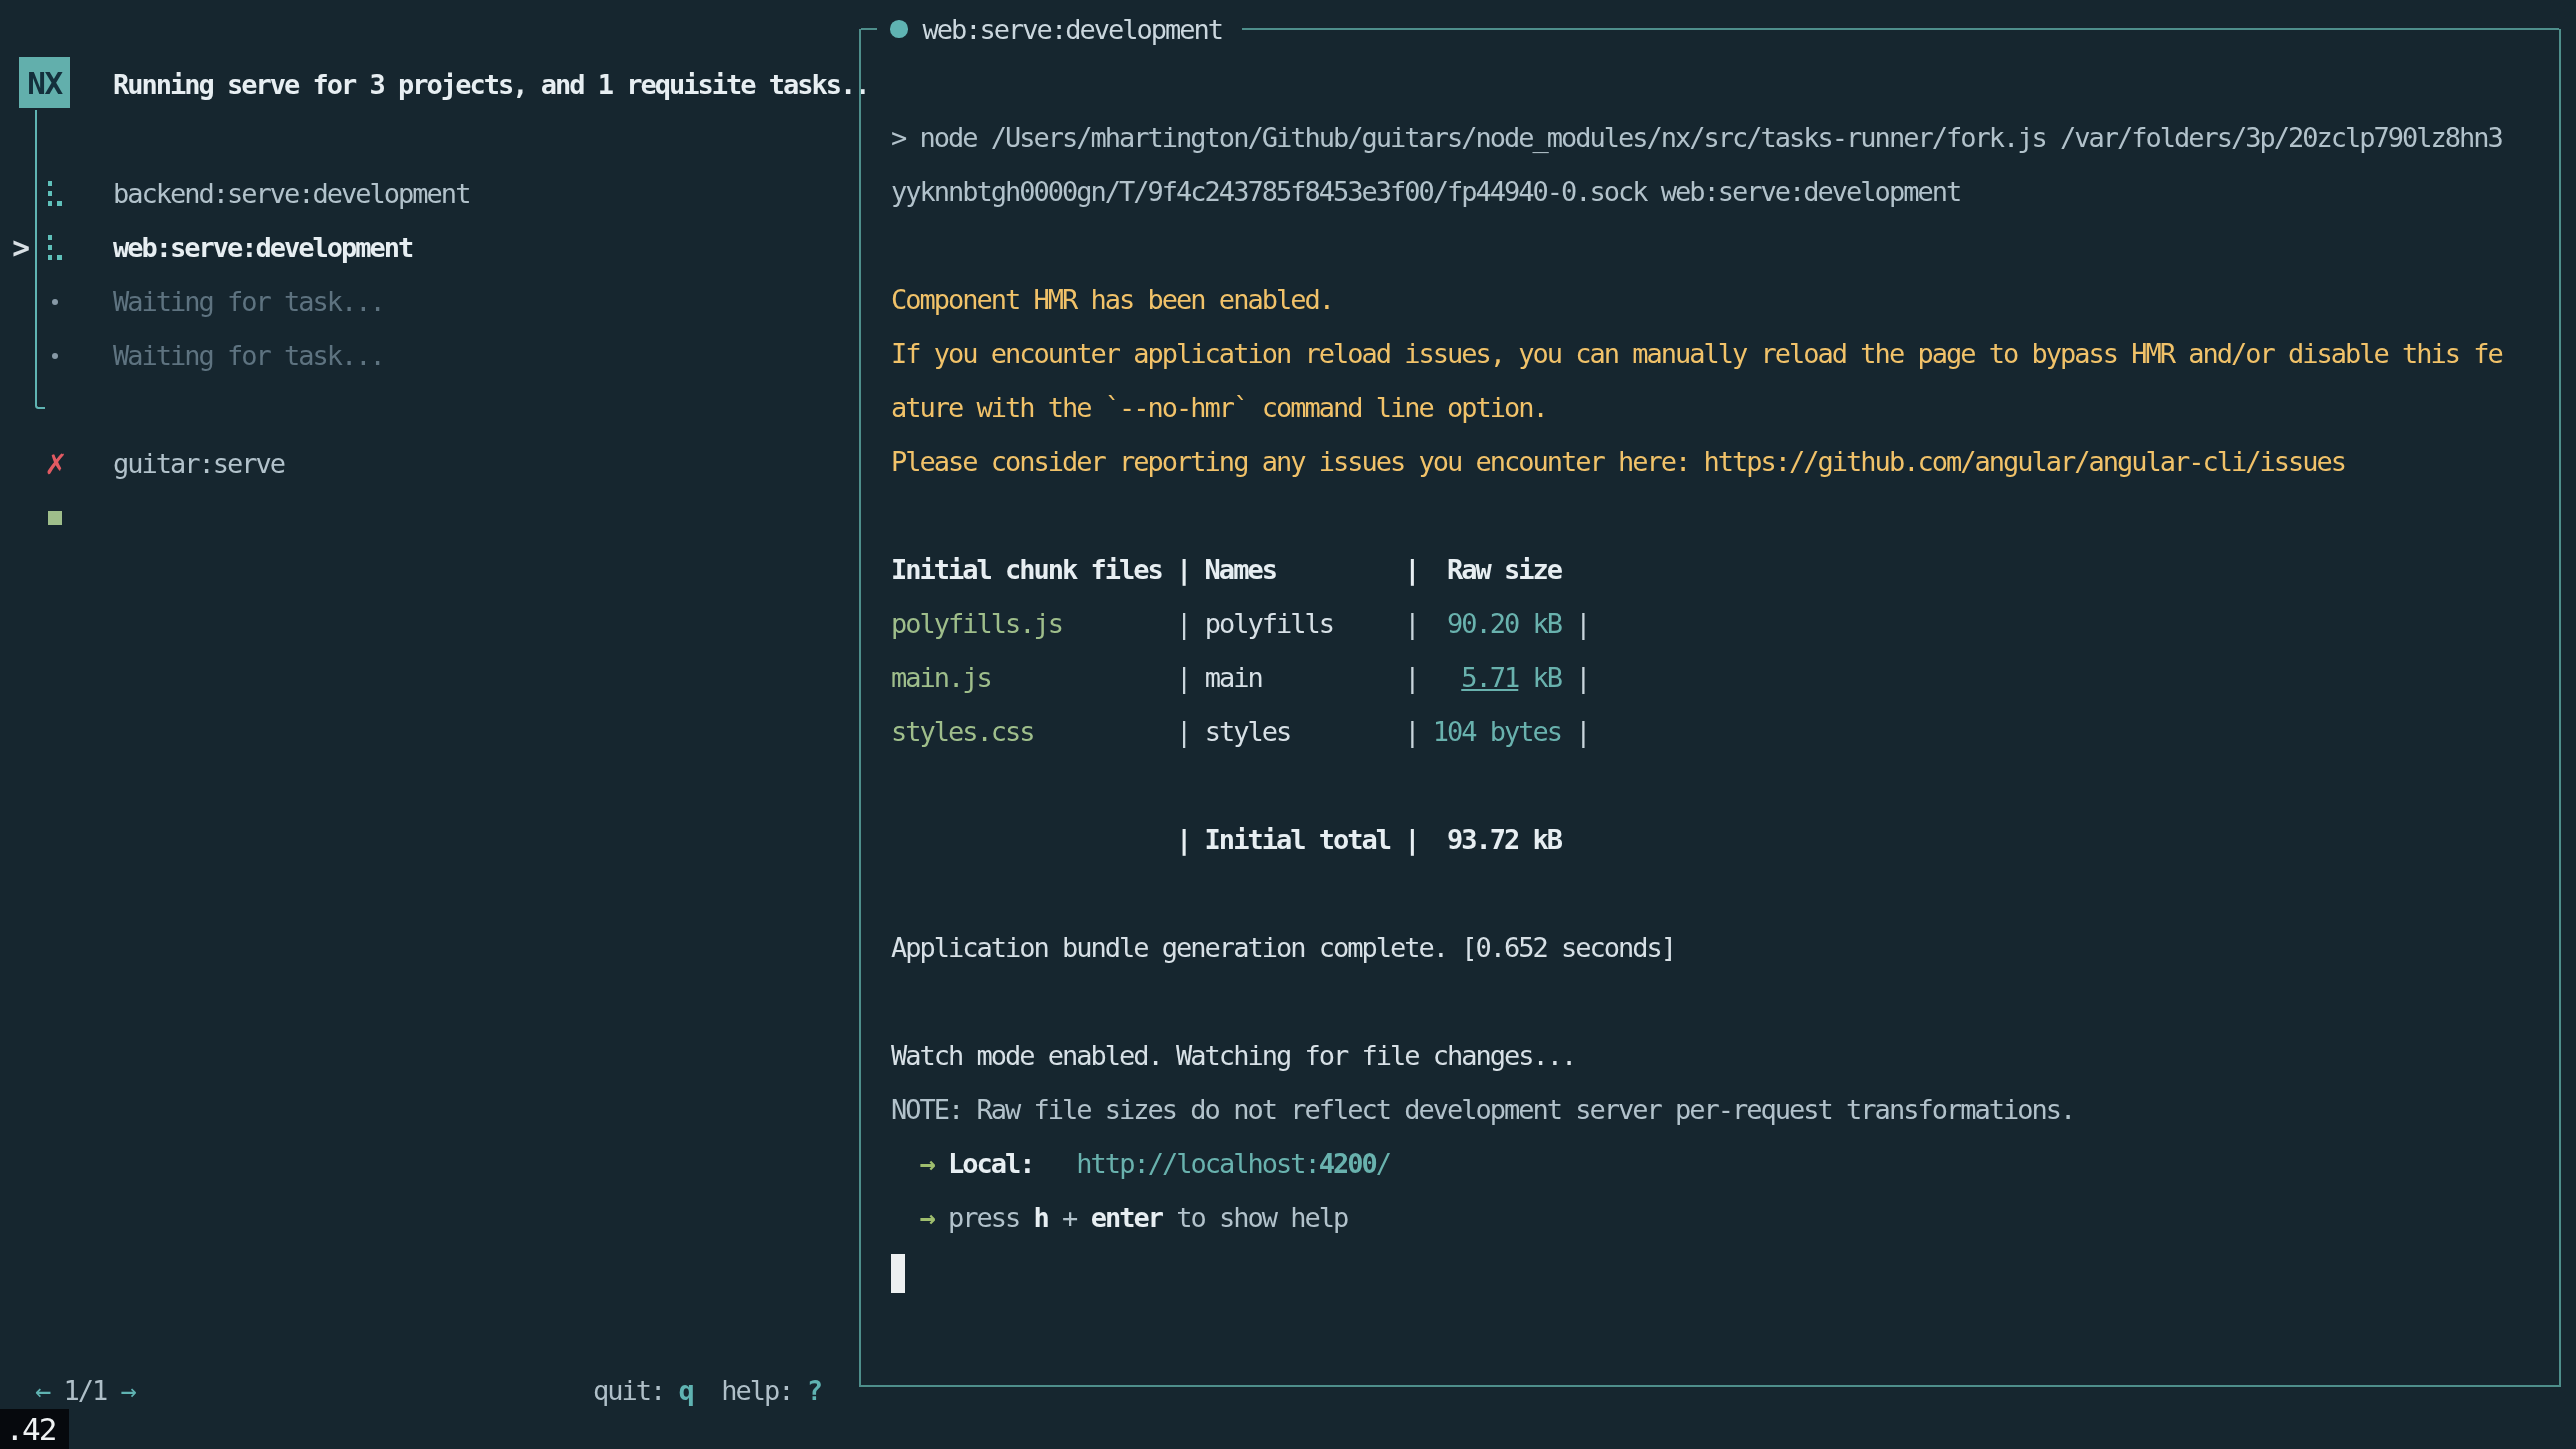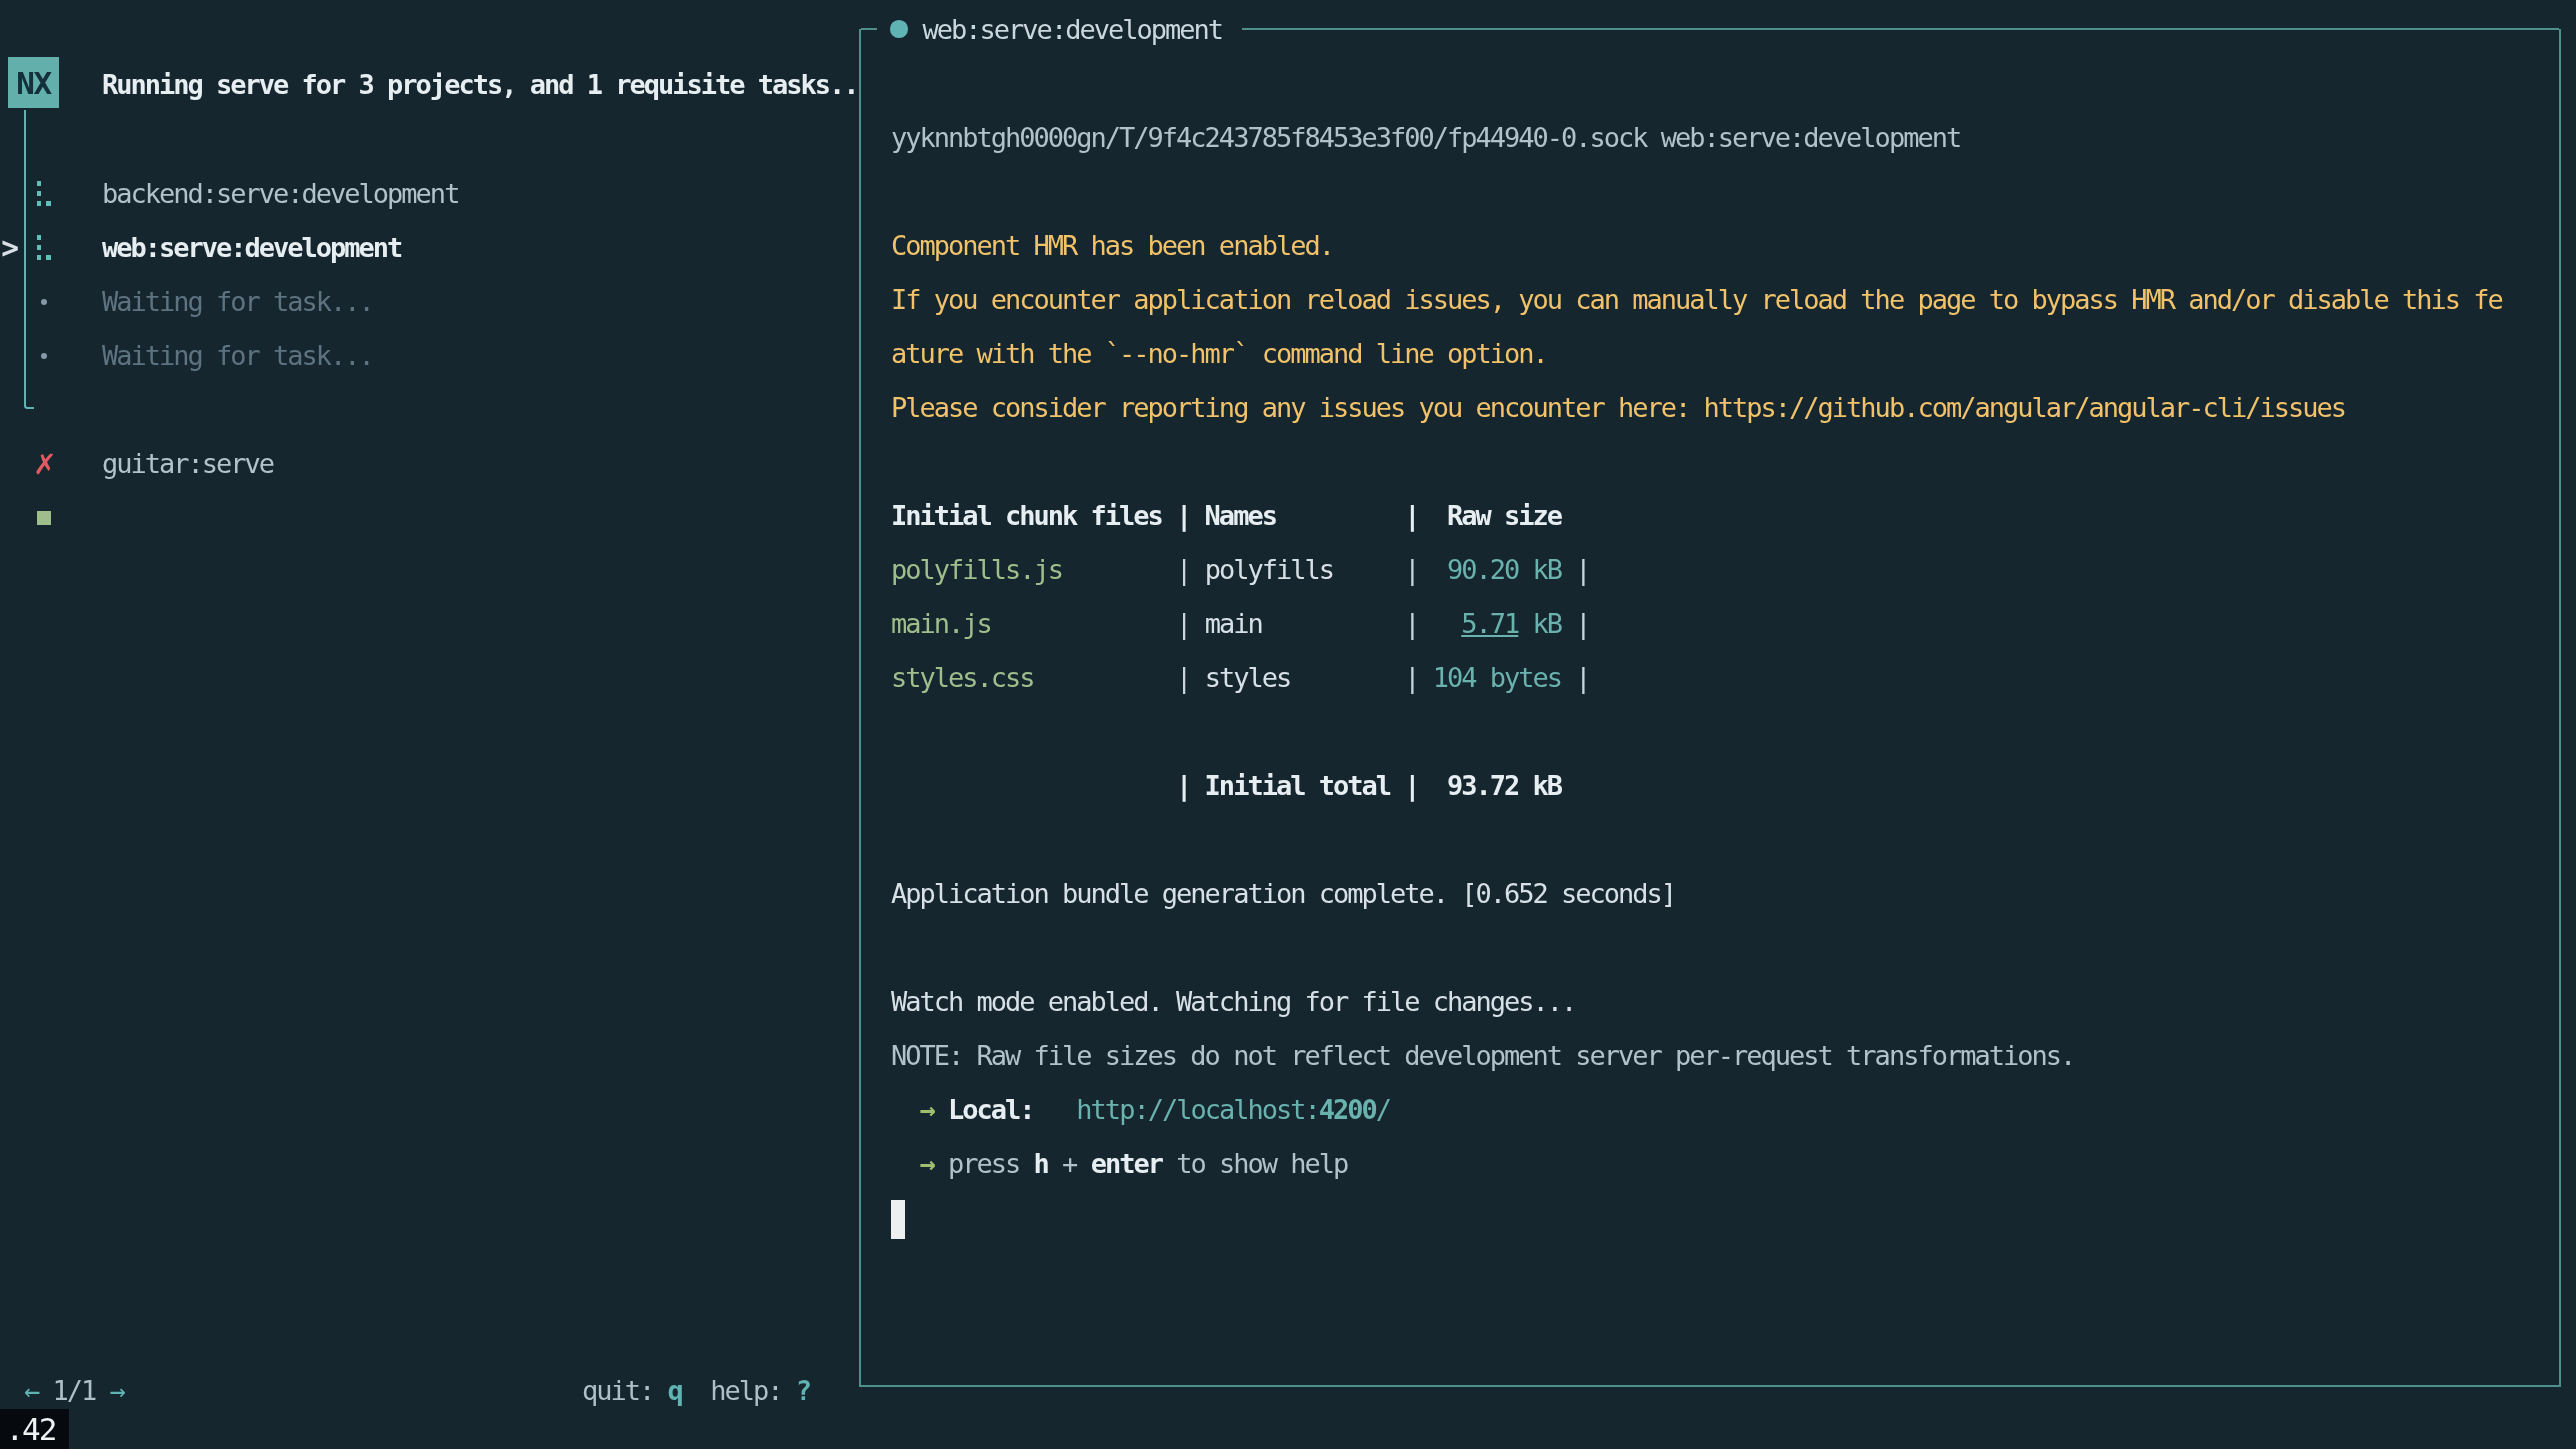--- a/index.html
+++ b/index.html
@@ -22,21 +22,21 @@
   .green{color:var(--green);}
   .teal{color:var(--teal);}
   .tealb{color:var(--teal);font-weight:bold;}
   .pipe{color:var(--pipe);}
   .dim{color:var(--dim);}
   .arrow{color:var(--arrow);font-weight:bold;}
   .underline{text-decoration:underline;}
   .cursor{display:inline-block;width:14px;height:39px;background:#EDF0F1;vertical-align:middle;}
 
   
-  .sidebar{position:absolute;left:0;top:0;width:1024px;height:1449px;padding-left:36px;}
+  .sidebar{position:absolute;left:11px;top:0;width:1024px;height:1449px;padding-left:36px;}
   .nx-badge{
     position:absolute;left:8px;top:57px;width:51px;height:51px;
     background:#62AFAC;display:flex;align-items:center;justify-content:center;
     color:#14303C;font-weight:bold;font-size:31px;letter-spacing:-1.3px;
   }
   .run-title{
     position:absolute;left:102px;top:59px;height:52px;line-height:52px;
     color:var(--bright);font-weight:bold;white-space:pre;
   }
   .tree{
@@ -161,20 +161,21 @@
 <div class="badge42">.42</div>
 
 <div class="panel">
   <div class="panel-header">
     <div class="hstub"></div>
     <div class="hdot"></div>
     <div class="htitle">web:serve:development</div>
     <div class="hline"></div>
   </div>
   <div class="terminal" id="terminal-lines">
+      <div class="term-line"><span class="fg">&gt; node /Users/mhartington/Github/guitars/node_modules/nx/src/tasks-runner/fork.js /var/folders/3p/20zclp790lz8hn3</span></div>
       <div class="term-line"><span class="fg">yyknnbtgh0000gn/T/9f4c243785f8453e3f00/fp44940-0.sock web:serve:development</span></div>
       <div class="term-line"></div>
       <div class="term-line"><span class="yellow">Component HMR has been enabled.</span></div>
       <div class="term-line"><span class="yellow">If you encounter application reload issues, you can manually reload the page to bypass HMR and/or disable this fe</span></div>
       <div class="term-line"><span class="yellow">ature with the `--no-hmr` command line option.</span></div>
       <div class="term-line"><span class="yellow">Please consider reporting any issues you encounter here: https://github.com/angular/angular-cli/issues</span></div>
       <div class="term-line"></div>
       <div class="term-line"><span class="bright">Initial chunk files | Names         |  Raw size</span></div>
       <div class="term-line"><span class="green">polyfills.js        </span><span class="pipe">| </span><span class="names">polyfills     </span><span class="pipe">| </span><span class="teal"> 90.20 kB</span><span class="pipe"> |</span></div>
       <div class="term-line"><span class="green">main.js             </span><span class="pipe">| </span><span class="names">main          </span><span class="pipe">| </span><span class="teal">  </span><span class="teal underline">5.71</span><span class="teal"> kB</span><span class="pipe"> |</span></div>

